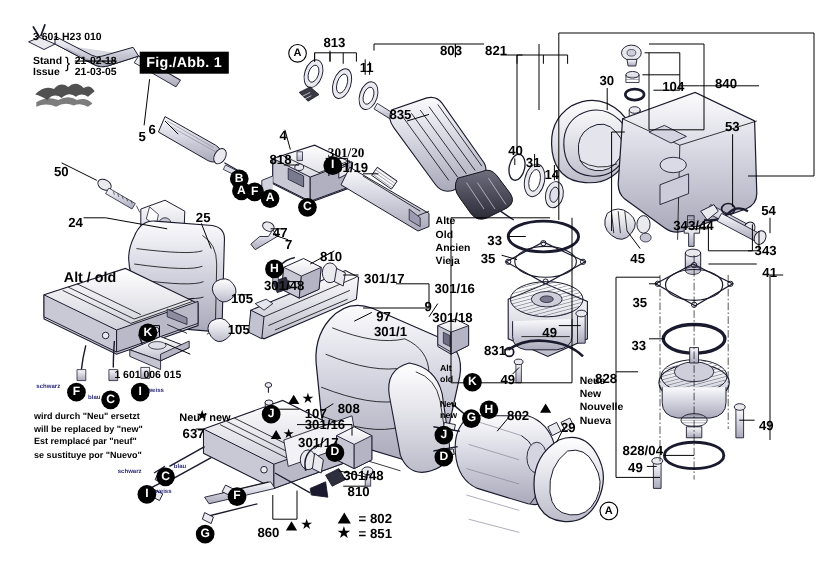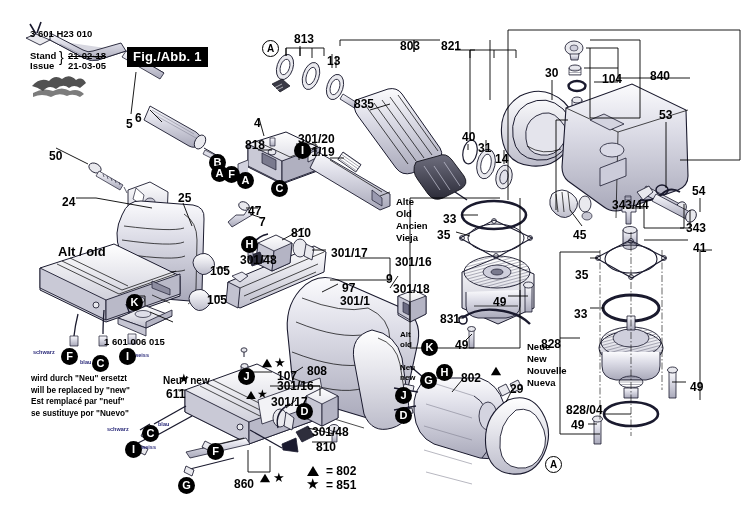--- a/index.html
+++ b/index.html
@@ -653,21 +653,21 @@
 
   <div id="callout-layer">
       <div class="lbl" style="left: 126px; top: 118px;">5</div>
       <div class="lbl" style="left: 135px; top: 112px;">6</div>
       <div class="lbl" style="left: 49px; top: 150px;">50</div>
       <div class="lbl" style="left: 62px; top: 196px;">24</div>
       <div class="lbl" style="left: 178px; top: 192px;">25</div>
       <div class="lbl" style="left: 254px; top: 117px;">4</div>
       <div class="lbl" style="left: 245px; top: 139px;">818</div>
       <div class="lbl" style="left: 294px; top: 33px;">813</div>
-      <div class="lbl" style="left: 327px; top: 55px;">13</div>
+      <div class="lbl" style="left: 327px; top: 55px;">11</div>
       <div class="lbl" style="left: 400px; top: 40px;">803</div>
       <div class="lbl" style="left: 441px; top: 40px;">821</div>
       <div class="lbl" style="left: 354px; top: 98px;">835</div>
       <div class="lbl" style="left: 545px; top: 67px;">30</div>
       <div class="lbl" style="left: 602px; top: 73px;">104</div>
       <div class="lbl" style="left: 650px; top: 70px;">840</div>
       <div class="lbl" style="left: 659px; top: 109px;">53</div>
       <div class="lbl" style="left: 462px; top: 131px;">40</div>
       <div class="lbl" style="left: 478px; top: 142px;">31</div>
       <div class="lbl" style="left: 495px; top: 153px;">14</div>
@@ -675,40 +675,40 @@
       <div class="lbl" style="left: 612px; top: 199px;">343/44</div>
       <div class="lbl" style="left: 686px; top: 222px;">343</div>
       <div class="lbl" style="left: 573px; top: 229px;">45</div>
       <div class="lbl" style="left: 693px; top: 242px;">41</div>
       <div class="lbl" style="left: 575px; top: 269px;">35</div>
       <div class="lbl" style="left: 574px; top: 308px;">33</div>
       <div class="lbl" style="left: 541px; top: 338px;">828</div>
       <div class="lbl" style="left: 690px; top: 381px;">49</div>
       <div class="lbl" style="left: 566px; top: 404px;">828/04</div>
       <div class="lbl" style="left: 571px; top: 419px;">49</div>
-      <div class="lbl" style="left: 298px; top: 133px;">301/20</div>
+      <div class="lbl" style="left: 298px; top: 133px; font-family: Liberation Serif, serif;">301/20</div>
       <div class="lbl" style="left: 298px; top: 146px;">301/19</div>
       <div class="lbl" style="left: 248px; top: 205px;">47</div>
       <div class="lbl" style="left: 259px; top: 216px;">7</div>
       <div class="lbl" style="left: 291px; top: 227px;">810</div>
       <div class="lbl" style="left: 240px; top: 254px;">301/48</div>
       <div class="lbl" style="left: 331px; top: 247px;">301/17</div>
       <div class="lbl" style="left: 395px; top: 256px;">301/16</div>
       <div class="lbl" style="left: 210px; top: 265px;">105</div>
       <div class="lbl" style="left: 207px; top: 294px;">105</div>
       <div class="lbl" style="left: 342px; top: 282px;">97</div>
       <div class="lbl" style="left: 340px; top: 295px;">301/1</div>
       <div class="lbl" style="left: 386px; top: 273px;">9</div>
       <div class="lbl" style="left: 393px; top: 283px;">301/18</div>
       <div class="lbl" style="left: 443px; top: 213px;">33</div>
       <div class="lbl" style="left: 437px; top: 229px;">35</div>
       <div class="lbl" style="left: 440px; top: 313px;">831</div>
       <div class="lbl" style="left: 455px; top: 339px;">49</div>
       <div class="lbl" style="left: 493px; top: 296px;">49</div>
-      <div class="lbl" style="left: 166px; top: 388px;">611</div>
+      <div class="lbl" style="left: 166px; top: 388px;">637</div>
       <div class="lbl" style="left: 277px; top: 370px;">107</div>
       <div class="lbl" style="left: 307px; top: 365px;">808</div>
       <div class="lbl" style="left: 277px; top: 380px;">301/16</div>
       <div class="lbl" style="left: 271px; top: 396px;">301/17</div>
       <div class="lbl" style="left: 312px; top: 426px;">301/48</div>
       <div class="lbl" style="left: 316px; top: 441px;">810</div>
       <div class="lbl" style="left: 461px; top: 372px;">802</div>
       <div class="lbl" style="left: 510px; top: 383px;">29</div>
       <div class="lbl" style="left: 234px; top: 478px;">860</div>
     </div>

